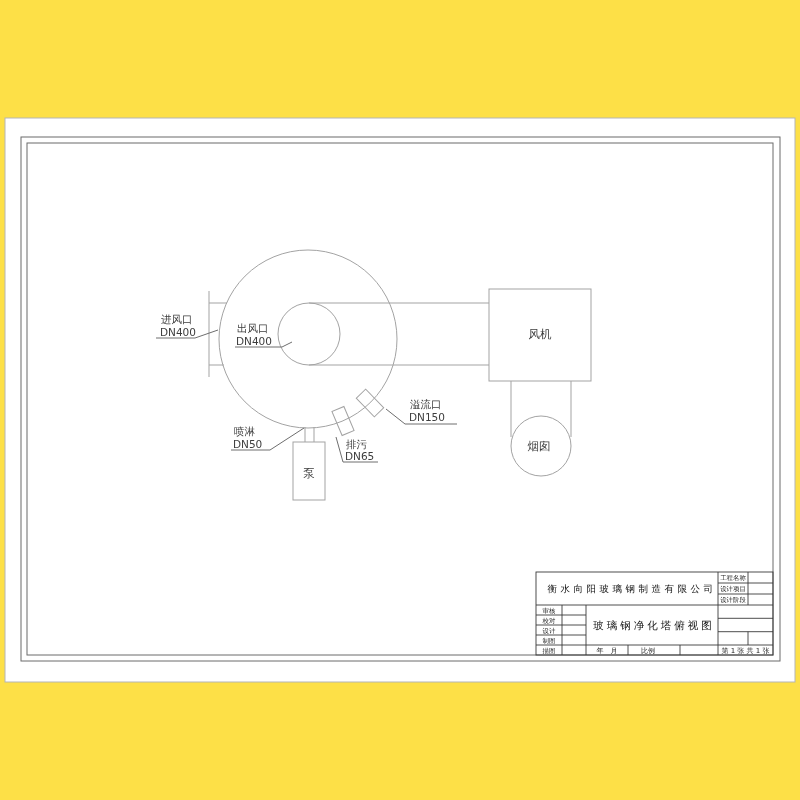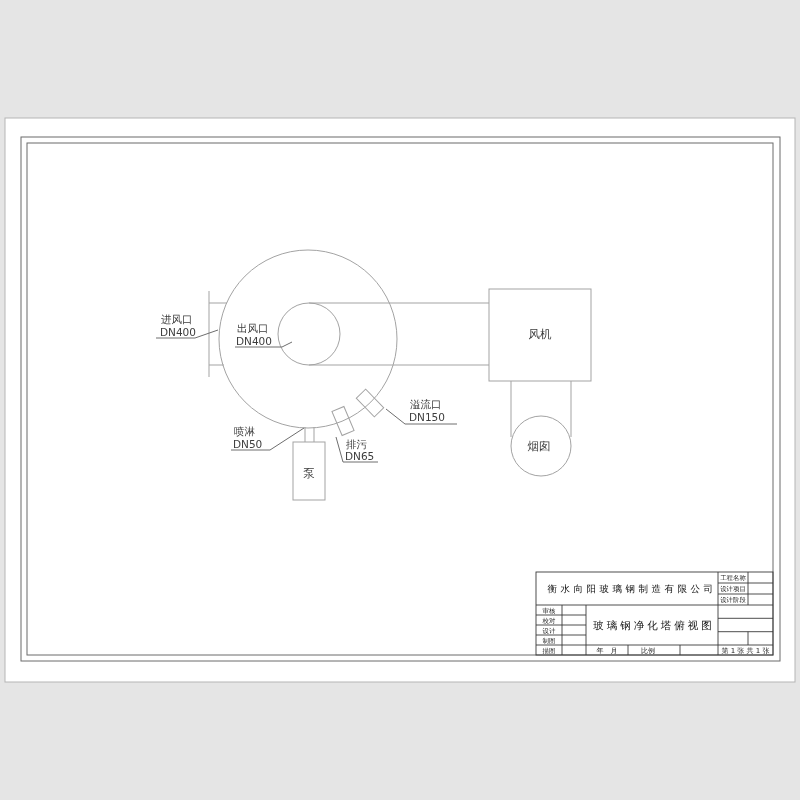--- a/index.html
+++ b/index.html
@@ -1,16 +1,16 @@
 <!DOCTYPE html>
 <html><head>
 <meta charset="utf-8">
 <style>
   html,body{margin:0;padding:0;background:#ffffff;}
-  .stage{width:800px;height:800px;position:relative;background:#e5e5e5;overflow:hidden;
+  .stage{width:800px;height:800px;position:relative;background:#fde047;overflow:hidden;
          font-family:"DejaVu Sans",sans-serif;}
   svg text{font-family:"DejaVu Sans",sans-serif;fill:#3d3d3d;}
   .cad{stroke:#a3a3a3;stroke-width:1;fill:none;}
   .leader{stroke:#6e6e6e;stroke-width:1;fill:none;}
   .tb{stroke:#3a3a3a;stroke-width:0.9;fill:none;}
   .frame{stroke:#6b6b6b;stroke-width:1;fill:none;}
   .sheet{stroke:#b5b5b5;stroke-width:1;fill:#ffffff;}
   .lbl{font-size:10.5px;}
   .big{font-size:11.5px;}
   .tbs{font-size:6.4px;fill:#222;}

